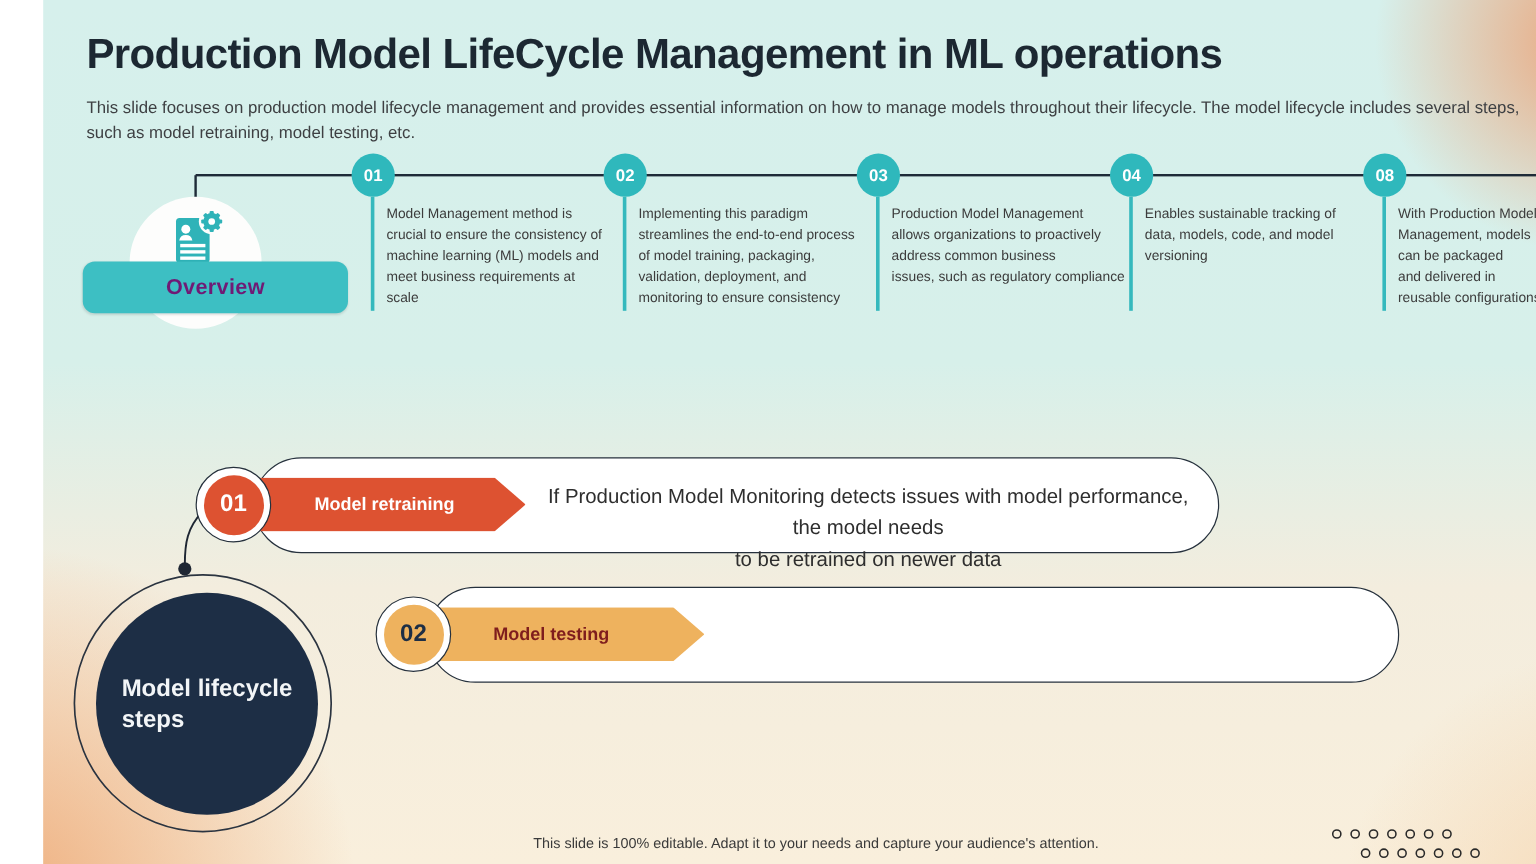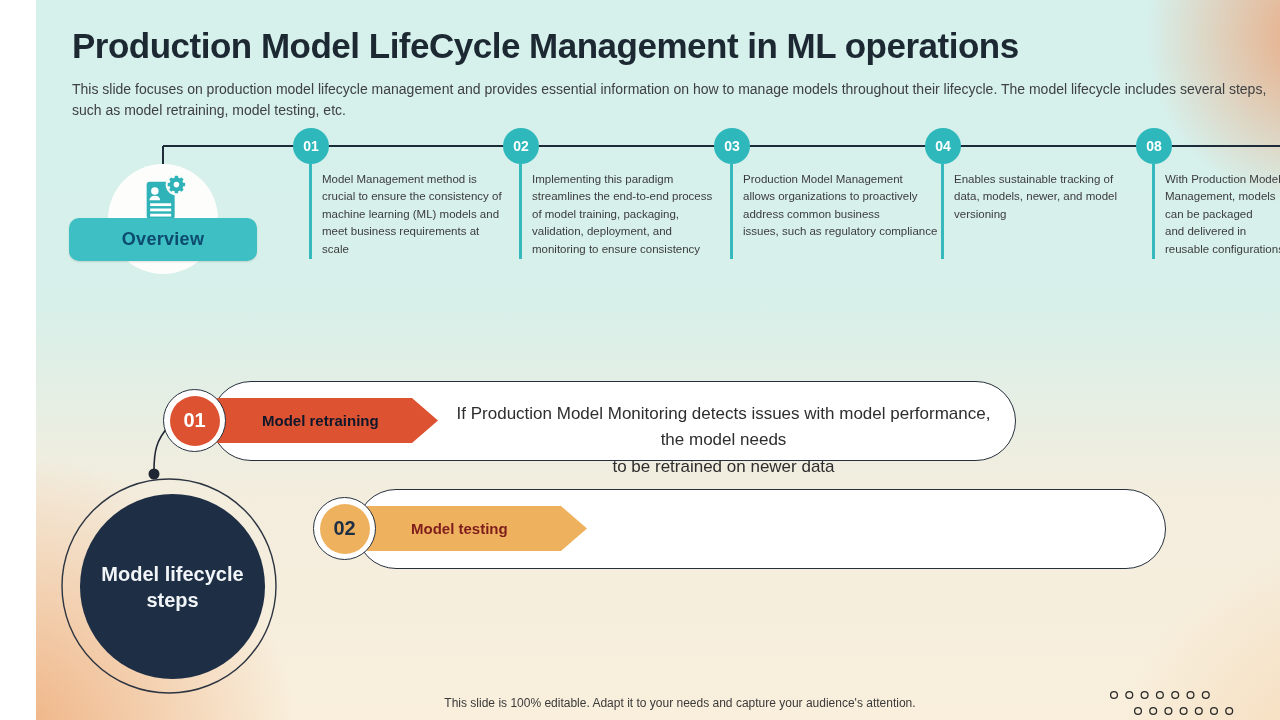--- a/index.html
+++ b/index.html
@@ -26,47 +26,47 @@
   .tnum{position:absolute;left:0;top:0;width:36px;height:36px;border-radius:50%;
     background:#2fb8bc;color:#fff;font-weight:bold;font-size:14px;
     display:flex;align-items:center;justify-content:center;}
   .ttail{position:absolute;left:16px;top:36px;width:3px;height:95px;background:#35b9bd;}
   .ttext{position:absolute;left:29px;top:43px;font-size:11.5px;color:#3c3c3c;
     line-height:1.52;white-space:pre-line;}
   
   #overview-circle{left:72px;top:164px;width:110px;height:110px;border-radius:50%;
     background:#fdfdfc;}
   #overview-icon{left:99px;top:170px;}
-  #overview-btn{left:33px;top:218px;width:188px;height:43px;border-radius:10px;
-    background:#3dbfc3;color:#0c4a6e;font-size:18px;font-weight:bold;
+  #overview-btn{left:33px;top:218px;width:221px;height:43px;border-radius:10px;
+    background:#3dbfc3;color:#701a75;font-size:18px;font-weight:bold;
     display:flex;align-items:center;justify-content:center;letter-spacing:0.3px;
     box-shadow:0 1px 2px rgba(0,0,0,0.12);}
   
   .pill{background:#fff;border:1.3px solid #26313d;border-radius:40px;height:78px;}
   #pill1{left:175px;top:381px;width:803px;}
   #pill2{left:320px;top:489px;width:808px;}
   .banner{height:45px;display:flex;align-items:center;
     clip-path:polygon(0 0,calc(100% - 26px) 0,100% 50%,calc(100% - 26px) 100%,0 100%);
     font-size:15px;font-weight:bold;}
-  #banner1{left:168px;top:398px;width:234px;background:#dd5231;color:#0f172a;padding-left:58px;box-sizing:border-box;}
+  #banner1{left:168px;top:398px;width:234px;background:#dd5231;color:#ffffff;padding-left:58px;box-sizing:border-box;}
   #banner2{left:313px;top:506px;width:238px;background:#eeb25e;color:#7f1d1d;padding-left:62px;box-sizing:border-box;}
   .numring{width:61px;height:61px;border-radius:50%;background:#fff;border:1.4px solid #26313d;
     display:flex;align-items:center;justify-content:center;}
   #ring1{left:127px;top:389px;}
   #ring2{left:277px;top:497px;}
   .numinner{width:50px;height:50px;border-radius:50%;display:flex;align-items:center;justify-content:center;
     font-size:20px;font-weight:bold;}
   #ring1 .numinner{background:#dd5231;color:#fff;}
   #ring2 .numinner{background:#eeb25e;color:#1d2e45;}
   .rowdesc{font-size:17px;color:#2e2e2e;text-align:center;line-height:1.55;white-space:pre-line;}
   #desc1{left:415px;top:401px;width:545px;}
   #desc2{left:560px;top:509px;width:550px;}
   
   #hub{left:44px;top:494px;width:185px;height:185px;border-radius:50%;background:#1d2e45;
-    display:flex;align-items:center;justify-content:center;text-align:center;
+    display:flex;align-items:center;justify-content:center;text-align:left;
     color:#f2f5f7;font-size:20px;font-weight:bold;line-height:1.3;white-space:pre-line;}
   
   #footer{left:4px;top:696px;width:1280px;text-align:center;font-size:12px;color:#3a3a3a;}
   
   .decor{pointer-events:none;}
 </style>
 </head>
 <body>
 
 <div id="slide">
@@ -100,21 +100,21 @@
     <div class="ttail"></div>
     <div class="ttext" style="width:196px">Production Model Management
 allows organizations to proactively
 address common business
 issues, such as regulatory compliance</div>
   </div>
   <div class="abs tstep" style="left:889px">
     <div class="tnum">04</div>
     <div class="ttail"></div>
     <div class="ttext" style="width:172px">Enables sustainable tracking of
-data, models, newer, and model
+data, models, code, and model
 versioning</div>
   </div>
   <div class="abs tstep" style="left:1100px">
     <div class="tnum">08</div>
     <div class="ttail"></div>
     <div class="ttext" style="width:150px">With Production Model
 Management, models
 can be packaged
 and delivered in
 reusable configurations</div>

